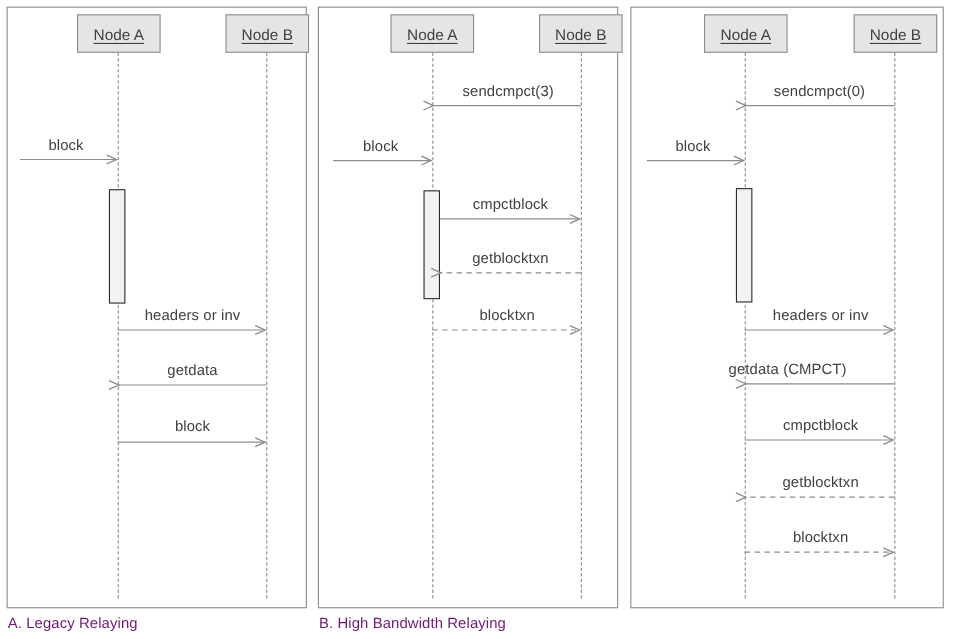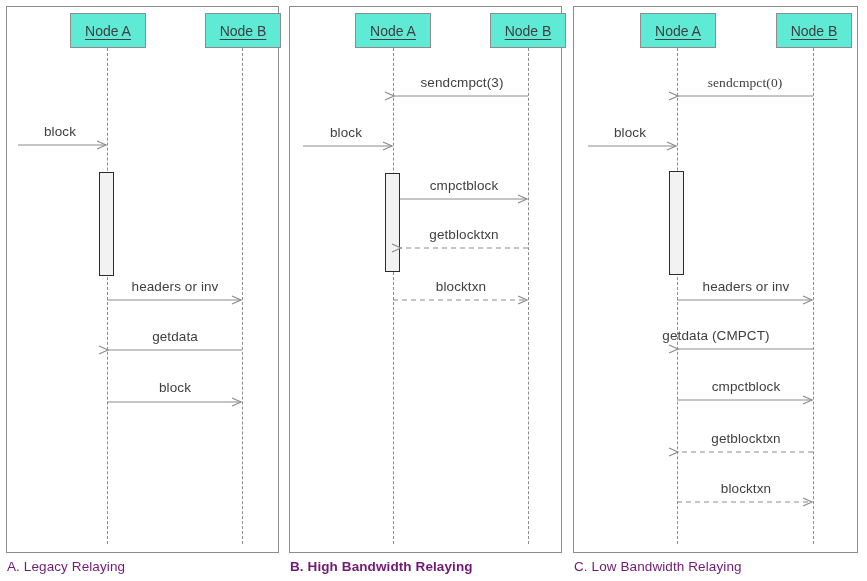--- a/index.html
+++ b/index.html
@@ -31,21 +31,21 @@
     position: absolute;
     font-size: 13.5px;
     color: #701a75;
     white-space: nowrap;
     letter-spacing: 0.1px;
   }
   .node-box {
     position: absolute;
     box-sizing: border-box;
     border: 1px solid #8c8c8c;
-    background: #5eead4;
+    background: #e5e5e5;
     display: flex;
     align-items: center;
     justify-content: center;
   }
   .node-label {
     font-size: 14px;
     color: #404040;
     text-decoration: underline;
     text-underline-offset: 2.5px;
     white-space: nowrap;
@@ -129,21 +129,21 @@
   </div>
   <div class="node-box" style="left:776px; top:13px; width:76px; height:35px;">
     <span class="node-label">Node B</span>
   </div>
 
   <div class="lifeline" style="left:677px; top:48px; height:496px;"></div>
   <div class="lifeline" style="left:813px; top:48px; height:496px;"></div>
 
   <div class="activation" style="left:669px; top:171px; width:15px; height:104px;"></div>
 
-  <div class="msg-label" style="left:745px; top:75px;font-family:Liberation Serif, serif;">sendcmpct(0)</div>
+  <div class="msg-label" style="left:745px; top:75px;">sendcmpct(0)</div>
   <div class="msg-label" style="left:630px; top:125px;">block</div>
   <div class="msg-label" style="left:746px; top:279px;">headers or inv</div>
   <div class="msg-label" style="left:716px; top:328px;">getdata (CMPCT)</div>
   <div class="msg-label" style="left:746px; top:379px;">cmpctblock</div>
   <div class="msg-label" style="left:746px; top:431px;">getblocktxn</div>
   <div class="msg-label" style="left:746px; top:481px;">blocktxn</div>
 
   <svg class="arrows" viewBox="0 0 867 581" xmlns="http://www.w3.org/2000/svg">
     <defs>
       <marker id="ah-right" markerWidth="12" markerHeight="12" refX="10" refY="5" orient="auto" markerUnits="userSpaceOnUse">
@@ -200,16 +200,15 @@
     </g>
     <g>
       <line x1="813" y1="452" x2="678" y2="452" stroke="#8c8c8c" stroke-width="1.1" stroke-dasharray="5,4" marker-end="url(#ah-left)"></line>
     </g>
     <g>
       <line x1="677" y1="502" x2="812" y2="502" stroke="#8c8c8c" stroke-width="1.1" stroke-dasharray="5,4" marker-end="url(#ah-right)"></line>
     </g>
   </svg>
 
   <div class="panel-caption" style="left:7px; top:559px;">A. Legacy Relaying</div>
-  <div class="panel-caption" style="left:290px; top:559px;font-weight:bold;">B. High Bandwidth Relaying</div>
-  <div class="panel-caption" style="left:574px; top:559px;">C. Low Bandwidth Relaying</div>
+  <div class="panel-caption" style="left:290px; top:559px;">B. High Bandwidth Relaying</div>
 
 </div>
 
 </body></html>

